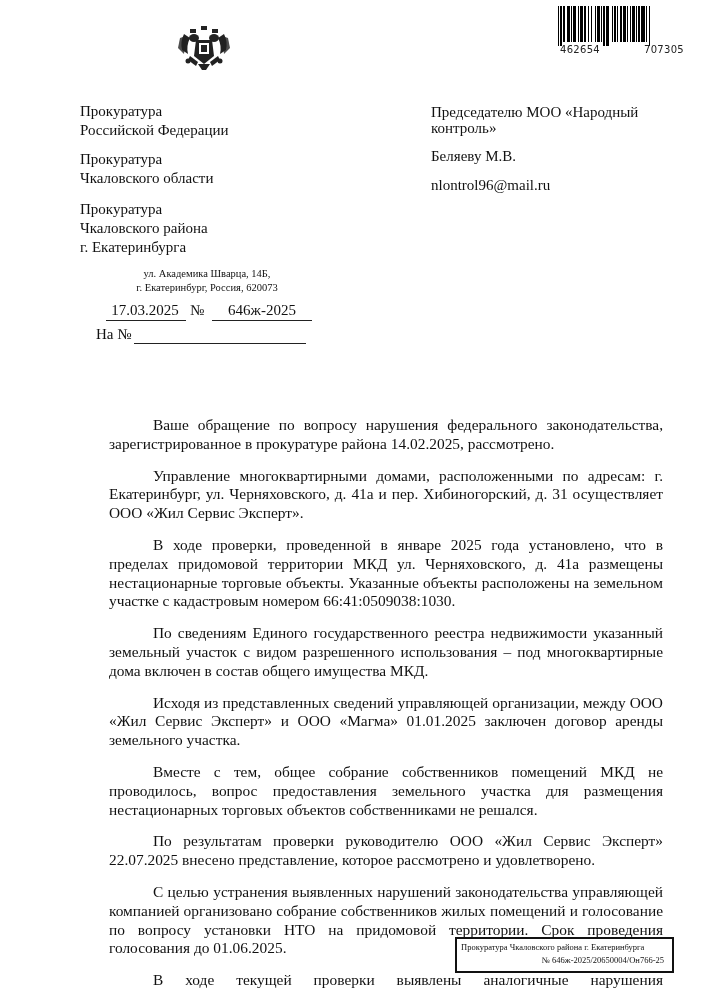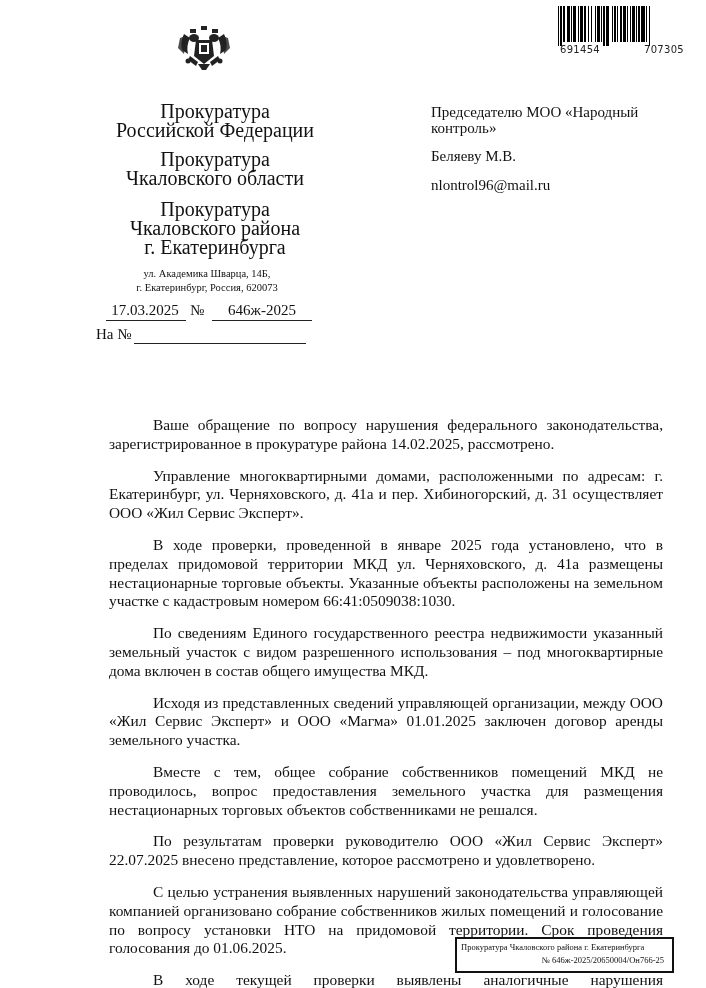--- a/index.html
+++ b/index.html
@@ -17,21 +17,21 @@
   #barcode-bars span.tall { height: 40px; }
   #barcode-bars span.gap { background: transparent; }
   .bc-num { position: absolute; top: 38px; font-family: "DejaVu Sans", sans-serif; font-size: 10px; color: #222; letter-spacing: 0.3px; }
   #bc-left { left: 4px; }
   #bc-right { left: 88px; }
 
   
   #emblem { left: 176px; top: 24px; width: 56px; height: 48px; }
 
   
-  .org { width: 230px; left: 100px; text-align: center; font-size: 20px; line-height: 19px; }
+  .org { width: 230px; left: 80px; text-align: left; font-size: 15px; line-height: 19px; }
   #org-1 { top: 102px; }
   #org-2 { top: 150px; }
   #org-3 { top: 200px; }
   #org-address { left: 92px; top: 267px; width: 230px; text-align: center; font-size: 10.5px; line-height: 14px; }
 
   #reg-row { left: 96px; top: 302px; font-size: 15px; height: 20px; }
   #reg-date { position: absolute; left: 10px; top: 0; width: 78px; text-align: center; }
   #reg-date-line { position: absolute; left: 10px; top: 18px; width: 80px; border-top: 1px solid #222; }
   #reg-no-sign { position: absolute; left: 94px; top: 0; }
   #reg-num { position: absolute; left: 116px; top: 0; width: 100px; text-align: center; }
@@ -120,21 +120,21 @@
       <span class="gap" style="width: 1.1px;"></span>
       <span style="width: 2.2px;"></span>
       <span class="gap" style="width: 1.1px;"></span>
       <span style="width: 3.3px;"></span>
       <span class="gap" style="width: 1.1px;"></span>
       <span style="width: 1.1px;"></span>
       <span class="gap" style="width: 2.2px;"></span>
       <span class="tall" style="width: 1.1px;"></span>
       <span class="gap" style="width: 1.1px;"></span>
     </div>
-  <span id="bc-left" class="bc-num">691454</span>
+  <span id="bc-left" class="bc-num">462654</span>
   <span id="bc-right" class="bc-num">707305</span>
 </div>
 
 <div id="emblem" class="abs">
   <svg width="56" height="48" viewBox="0 0 56 48">
     <g fill="#222">
       <rect x="25" y="2" width="6" height="4"></rect>
       <rect x="14" y="5" width="6" height="4"></rect>
       <rect x="36" y="5" width="6" height="4"></rect>
       <path d="M8 10 Q4 18 6 26 L12 30 Q10 22 14 14 Z"></path>

